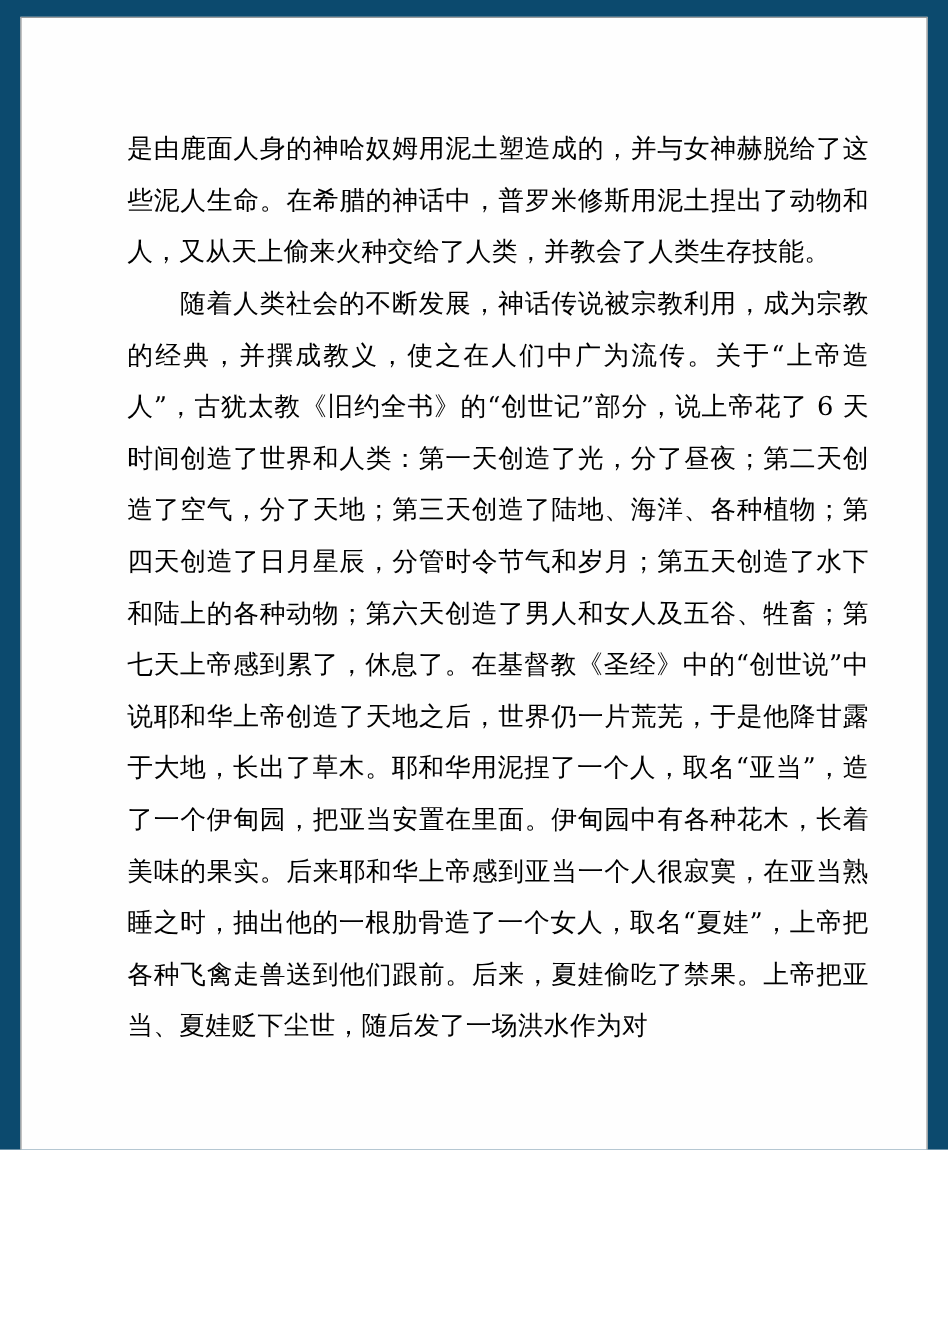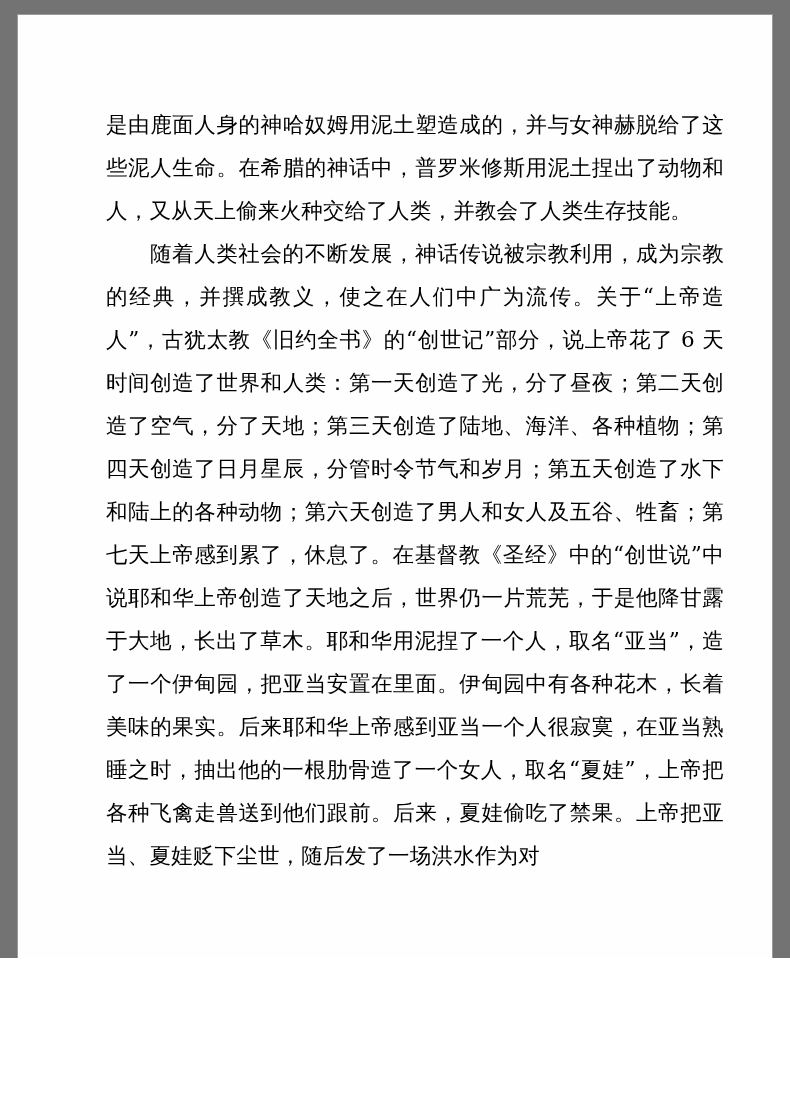--- a/index.html
+++ b/index.html
@@ -9,21 +9,21 @@
   body {
     width: 790px;
     height: 1117px;
     background: #ffffff;
     font-family: "DejaVu Serif", "Liberation Serif", serif;
   }
   .page {
     position: relative;
     width: 790px;
     height: 958px;
-    background: #737373;
+    background: #0c4a6e;
     box-sizing: border-box;
     overflow: hidden;
   }
   
   .page-frame {
     position: absolute;
     left: 17px;
     top: 14px;
     width: 756px;
     height: 1089px;

